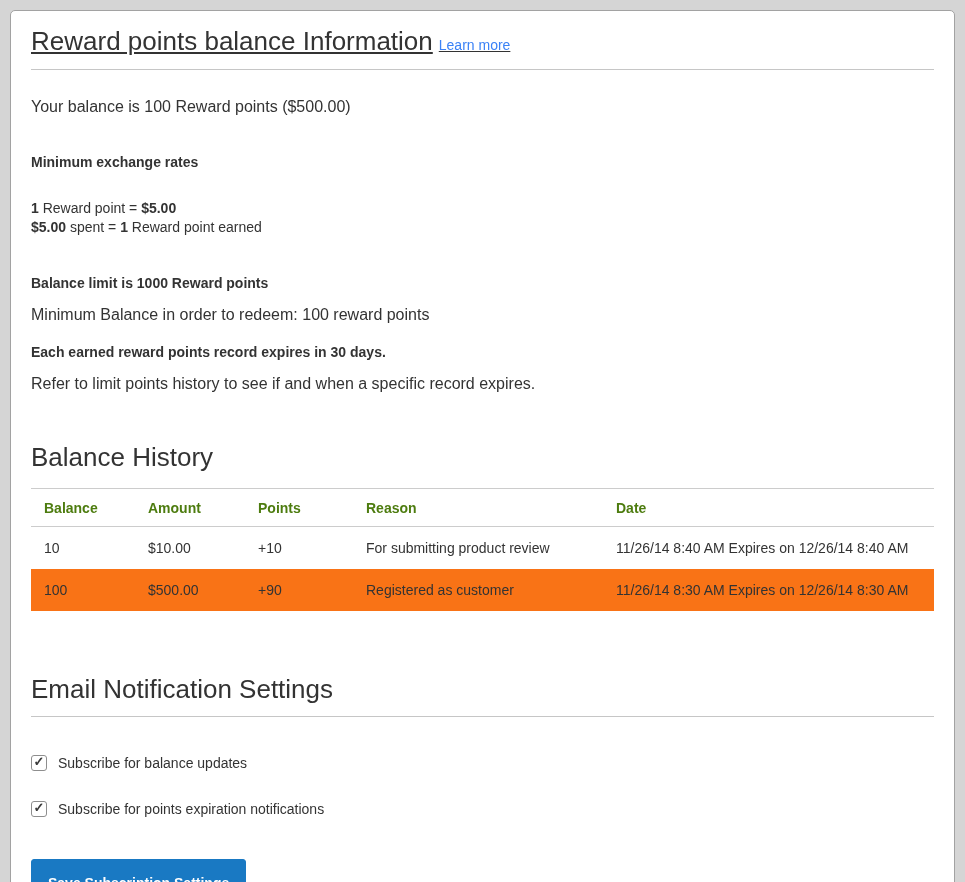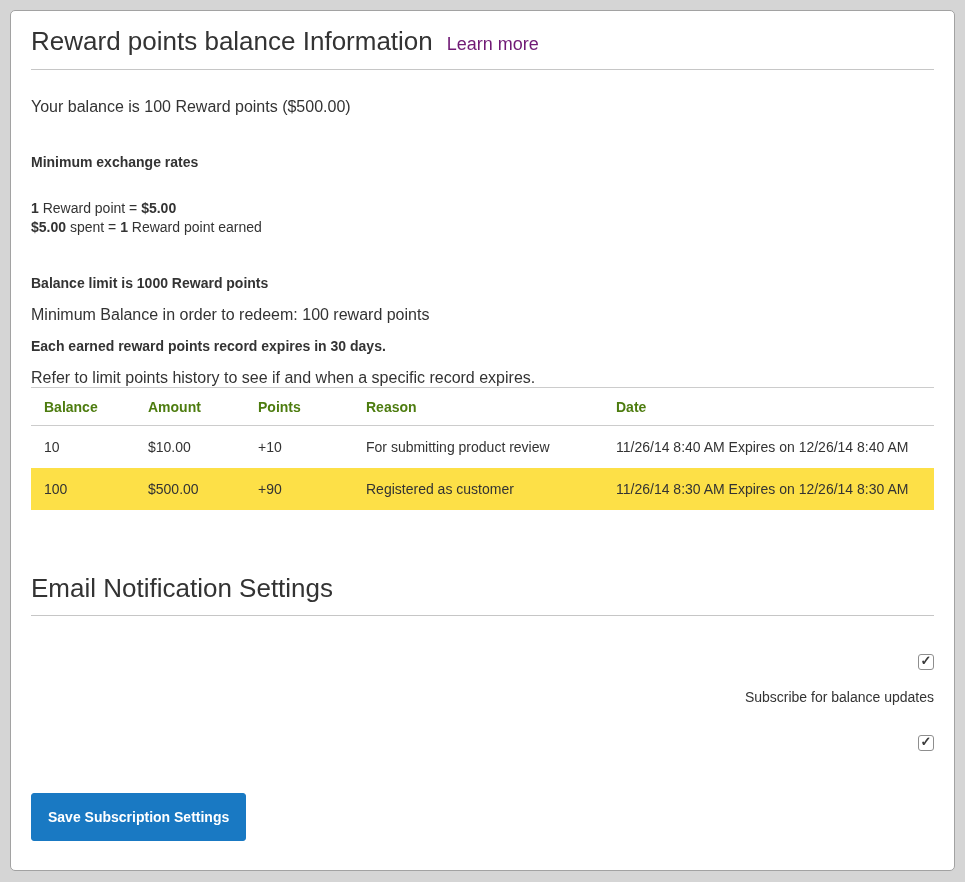--- a/index.html
+++ b/index.html
@@ -10,51 +10,51 @@
     color: #333333;
   }
   .card {
     margin: 10px;
     min-height: 861px;
     background: #ffffff;
     border: 1px solid #a2a2a2;
     border-radius: 5px;
     padding: 14px 20px 26px 20px;
   }
-  .page-header { display: flex; align-items: baseline; gap: 14px; padding-top: 2px; }
+  .page-header { display: flex; align-items: baseline; gap: 6px; padding-top: 2px; text-decoration: underline; }
   h1.page-title { font-size: 26px; font-weight: 300; color: #333; line-height: 1.15; letter-spacing: 0; }
-  a.learn-more { font-size: 18px; color: #701a75; text-decoration: none; cursor: pointer; }
+  a.learn-more { font-size: 14px; color: #3b82f6; text-decoration: none; cursor: pointer; }
   hr.divider { border: 0; border-top: 1px solid #c6c6c6; margin: 12px 0 0 0; }
 
   p.balance-summary { font-size: 16px; margin-top: 28px; }
 
   p.subheading { font-size: 14px; font-weight: 700; }
   p.body-text  { font-size: 16px; }
   .mt-lg { margin-top: 38px; }
-  .mt-md { margin-top: 14px; }
+  .mt-md { margin-top: 20px; }
   .mt-sm { margin-top: 15px; }
   .rates { font-size: 14px; line-height: 19px; margin-top: 29px; }
   .rates b { font-weight: 700; }
 
   h2.section-title { font-size: 26px; font-weight: 300; color: #333; line-height: 1.15; }
   h2.history-title { margin-top: 50px; margin-bottom: 15px; }
 
   table.history-table { width: 100%; border-collapse: collapse; border-top: 1px solid #cccccc; }
   table.history-table th {
     text-align: left; font-size: 14px; font-weight: 700; color: #4d7c0f;
     padding: 11px 10px 10px 10px; border-bottom: 1px solid #cccccc;
   }
   table.history-table td { font-size: 14px; padding: 13px 10px; }
   table.history-table th:first-child, table.history-table td:first-child { padding-left: 13px; }
-  table.history-table tbody tr.striped { background: #fde047; }
+  table.history-table tbody tr.striped { background: #f97316; }
 
   h2.email-title { margin-top: 64px; }
   hr.email-divider { margin-top: 11px; }
 
-  .checkbox-row { display: flex; align-items: flex-end; gap: 19px; font-size: 14px; flex-direction: column; }
+  .checkbox-row { display: flex; align-items: flex-start; gap: 11px; font-size: 14px; }
   .checkbox-row.first { margin-top: 38px; }
   .checkbox-row.second { margin-top: 30px; }
   input.checkbox {
     appearance: none; -webkit-appearance: none;
     width: 16px; height: 16px; background: #fff;
     border: 1px solid #8e8e8e; border-radius: 3px;
     position: relative; cursor: pointer; flex: 0 0 auto;
   }
   input.checkbox:checked::after {
     content: "\2713";
@@ -91,20 +91,21 @@
     <span><b>1</b><span> Reward point = </span><b>$5.00</b></span><br>
     <span><b>$5.00</b><span> spent = </span><b>1</b><span> Reward point earned</span></span>
   </p>
 
   <p class="subheading mt-lg">Balance limit is 1000 Reward points</p>
   <p class="body-text mt-sm">Minimum Balance in order to redeem: 100 reward points</p>
 
   <p class="subheading mt-md">Each earned reward points record expires in 30 days.</p>
   <p class="body-text mt-sm">Refer to limit points history to see if and when a specific record expires.</p>
 
+  <h2 class="section-title history-title">Balance History</h2>
 
   <table class="history-table">
     <colgroup>
       <col style="width:107px">
         <col style="width:110px">
         <col style="width:108px">
         <col style="width:250px">
         <col>
     </colgroup>
     <thead>
@@ -137,17 +138,18 @@
   <h2 class="section-title email-title">Email Notification Settings</h2>
   <hr class="divider email-divider">
 
   <div class="checkbox-row first">
     <input type="checkbox" class="checkbox" checked="" style="">
     <span class="checkbox-label">Subscribe for balance updates</span>
   </div>
 
   <div class="checkbox-row second">
     <input type="checkbox" class="checkbox" checked="" style="">
+    <span class="checkbox-label">Subscribe for points expiration notifications</span>
   </div>
 
   <button class="save-button">Save Subscription Settings</button>
 
 </div>
 
 </body></html>

